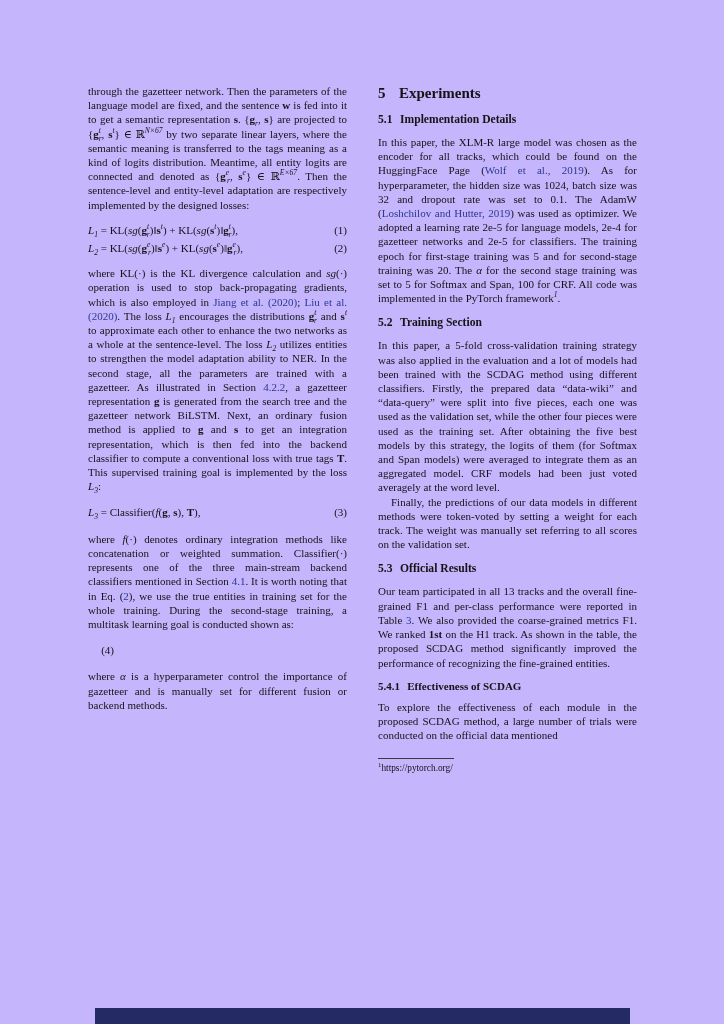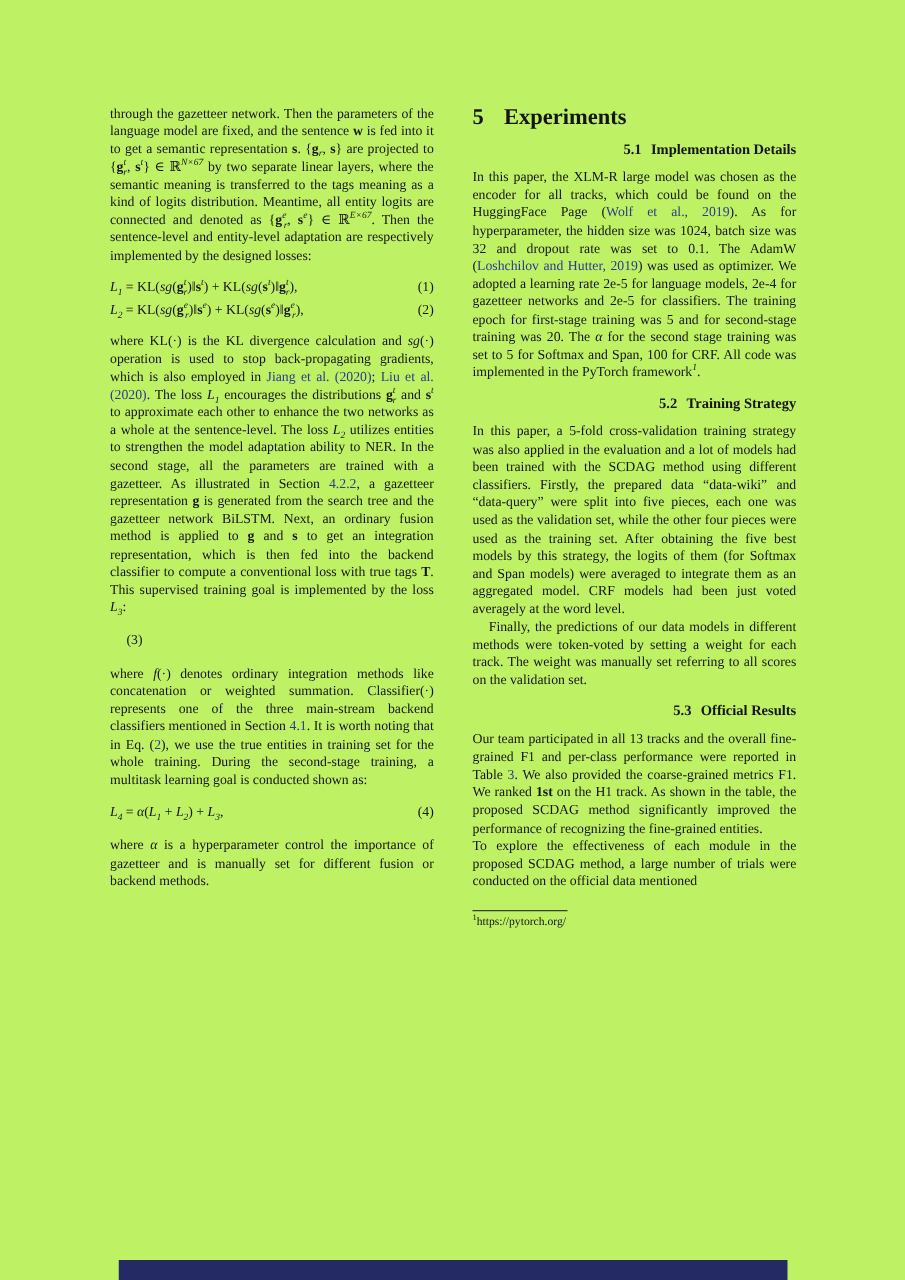--- a/index.html
+++ b/index.html
@@ -1,27 +1,27 @@
 <!DOCTYPE html>
 <html style="--link: #2b3990; --bar: #242a64;"><head>
 <meta charset="utf-8">
 <style>
   html,body{margin:0;padding:0;background:#e8e8e8;}
   .page{
-    width:724px;height:1024px;position:relative;background:#bef264;
+    width:724px;height:1024px;position:relative;background:#c4b5fd;
     overflow:hidden;margin:0 auto;
     font-family:"Liberation Serif","DejaVu Serif",serif;color:#141414;
   }
   .columns{position:absolute;left:88px;top:84px;width:549px;display:flex;gap:31px;}
   .col{width:259px;font-size:11px;line-height:14.2px;text-align:justify;}
   .col p{margin:0;}
   p.indent{text-indent:13px;}
 
-  h1.section{font-size:18px;line-height:16px;font-weight:bold;margin:1px 0 12px 0;text-align:left;}
-  h2.subsection{font-size:11.6px;line-height:14px;font-weight:bold;margin:11px 0 8px 0;text-align:right;}
+  h1.section{font-size:15px;line-height:16px;font-weight:bold;margin:1px 0 12px 0;text-align:left;}
+  h2.subsection{font-size:11.6px;line-height:14px;font-weight:bold;margin:11px 0 8px 0;text-align:left;}
   h3.subsubsection{font-size:11px;line-height:13px;font-weight:bold;margin:10px 0 7px 0;text-align:left;}
   .hnum{display:inline-block;margin-right:0.9em;}
   h2 .hnum,h3 .hnum{margin-right:0.65em;}
 
   .eq-group{margin:11px 0;}
   .eq-row{display:flex;align-items:baseline;}
   .eq-row + .eq-row{margin-top:4px;}
   .eq-body{flex:1;text-align:left;}
   .eq-num{width:26px;text-align:right;}
   .eq-single{margin:12px 0;}
@@ -58,57 +58,60 @@
         <div class="eq-row">
           <span class="eq-body"><span class="s-m">L</span><span class="s-sub">2</span><span> = KL(</span><span class="s-m">sg</span><span>(</span><span class="s-mb">g</span><span class="s-sup">e</span><span class="s-sub">r</span><span>)‖</span><span class="s-mb">s</span><span class="s-sup">e</span><span>) + KL(</span><span class="s-m">sg</span><span>(</span><span class="s-mb">s</span><span class="s-sup">e</span><span>)‖</span><span class="s-mb">g</span><span class="s-sup">e</span><span class="s-sub">r</span><span>),</span></span>
           <span class="eq-num">(2)</span>
         </div>
       </div>
 
       <p><span>where KL(·) is the KL divergence calculation and </span><span class="s-m">sg</span><span>(·) operation is used to stop back-propagating gradients, which is also employed in </span><span class="s-link">Jiang et al. (2020)</span><span>; </span><span class="s-link">Liu et al. (2020)</span><span>. The loss </span><span class="s-m">L</span><span class="s-sub">1</span><span> encourages the distributions </span><span class="s-mb">g</span><span class="s-sup">t</span><span class="s-sub">r</span><span> and </span><span class="s-mb">s</span><span class="s-sup">t</span><span> to approximate each other to enhance the two networks as a whole at the sentence-level. The loss </span><span class="s-m">L</span><span class="s-sub">2</span><span> utilizes entities to strengthen the model adaptation ability to NER. In the second stage, all the parameters are trained with a gazetteer. As illustrated in Section </span><span class="s-link">4.2.2</span><span>, a gazetteer representation </span><span class="s-mb">g</span><span> is generated from the search tree and the gazetteer network BiLSTM. Next, an ordinary fusion method is applied to </span><span class="s-mb">g</span><span> and </span><span class="s-mb">s</span><span> to get an integration representation, which is then fed into the backend classifier to compute a conventional loss with true tags </span><span class="s-mb">T</span><span>. This supervised training goal is implemented by the loss </span><span class="s-m">L</span><span class="s-sub">3</span><span>:</span></p>
 
       <div class="eq-group eq-single">
         <div class="eq-row">
+          <span class="eq-body"><span class="s-m">L</span><span class="s-sub">3</span><span> = Classifier(</span><span class="s-m">f</span><span>(</span><span class="s-mb">g</span><span>, </span><span class="s-mb">s</span><span>), </span><span class="s-mb">T</span><span>),</span></span>
           <span class="eq-num">(3)</span>
         </div>
       </div>
 
       <p><span>where </span><span class="s-m">f</span><span>(·) denotes ordinary integration methods like concatenation or weighted summation. Classifier(·) represents one of the three main-stream backend classifiers mentioned in Section </span><span class="s-link">4.1</span><span>. It is worth noting that in Eq. (</span><span class="s-link">2</span><span>), we use the true entities in training set for the whole training. During the second-stage training, a multitask learning goal is conducted shown as:</span></p>
 
       <div class="eq-group eq-single">
         <div class="eq-row">
-          <span class="eq-body"><span class="s-m">L</span><span class="s-sub">4</span><span> = </span><span class="s-m">α</span><span>(</span><span class="s-m">L</span><span class="s-sub">1</span><span> + </span><span class="s-m">L</span><span class="s-sub">2</span><span>) + </span><span class="s-m">L</span><span class="s-sub">3</span><span>,</span></span>
           <span class="eq-num">(4)</span>
         </div>
       </div>
 
       <p><span>where </span><span class="s-m">α</span><span> is a hyperparameter control the importance of gazetteer and is manually set for different fusion or backend methods.</span></p>
     </div>
 
     <div class="col">
       <h1 class="section">
         <span class="hnum">5</span><span>Experiments</span>
       </h1>
 
       <h2 class="subsection">
         <span class="hnum">5.1</span><span>Implementation Details</span>
       </h2>
       <p><span>In this paper, the XLM-R large model was chosen as the encoder for all tracks, which could be found on the HuggingFace Page (</span><span class="s-link">Wolf et al., 2019</span><span>). As for hyperparameter, the hidden size was 1024, batch size was 32 and dropout rate was set to 0.1. The AdamW (</span><span class="s-link">Loshchilov and Hutter, 2019</span><span>) was used as optimizer. We adopted a learning rate 2e-5 for language models, 2e-4 for gazetteer networks and 2e-5 for classifiers. The training epoch for first-stage training was 5 and for second-stage training was 20. The </span><span class="s-m">α</span><span> for the second stage training was set to 5 for Softmax and Span, 100 for CRF. All code was implemented in the PyTorch framework</span><span class="s-sup">1</span><span>.</span></p>
 
       <h2 class="subsection">
-        <span class="hnum">5.2</span><span>Training Strategy</span>
+        <span class="hnum">5.2</span><span>Training Section</span>
       </h2>
       <p><span>In this paper, a 5-fold cross-validation training strategy was also applied in the evaluation and a lot of models had been trained with the SCDAG method using different classifiers.  Firstly, the prepared data “data-wiki” and “data-query” were split into five pieces, each one was used as the validation set, while the other four pieces were used as the training set.  After obtaining the five best models by this strategy, the logits of them (for Softmax and Span models) were averaged to integrate them as an aggregated model.  CRF models had been just voted averagely at the word level.</span></p>
       <p class="indent"><span>Finally, the predictions of our data models in different methods were token-voted by setting a weight for each track.  The weight was manually set referring to all scores on the validation set.</span></p>
 
       <h2 class="subsection">
         <span class="hnum">5.3</span><span>Official Results</span>
       </h2>
       <p><span>Our team participated in all 13 tracks and the overall fine-grained F1 and per-class performance were reported in Table </span><span class="s-link">3</span><span>.  We also provided the coarse-grained metrics F1. We ranked </span><span class="s-b">1st</span><span> on the H1 track. As shown in the table, the proposed SCDAG method significantly improved the performance of recognizing the fine-grained entities.</span></p>
 
+      <h3 class="subsubsection">
+        <span class="hnum">5.4.1</span><span>Effectiveness of SCDAG</span>
+      </h3>
       <p><span>To explore the effectiveness of each module in the proposed SCDAG method, a large number of trials were conducted on the official data mentioned</span></p>
 
       <div class="footnote">
         <hr class="footnote-rule">
         <span class="fn-marker">1</span><span class="fn-url">https://pytorch.org/</span>
       </div>
     </div>
 
   </div>
 

